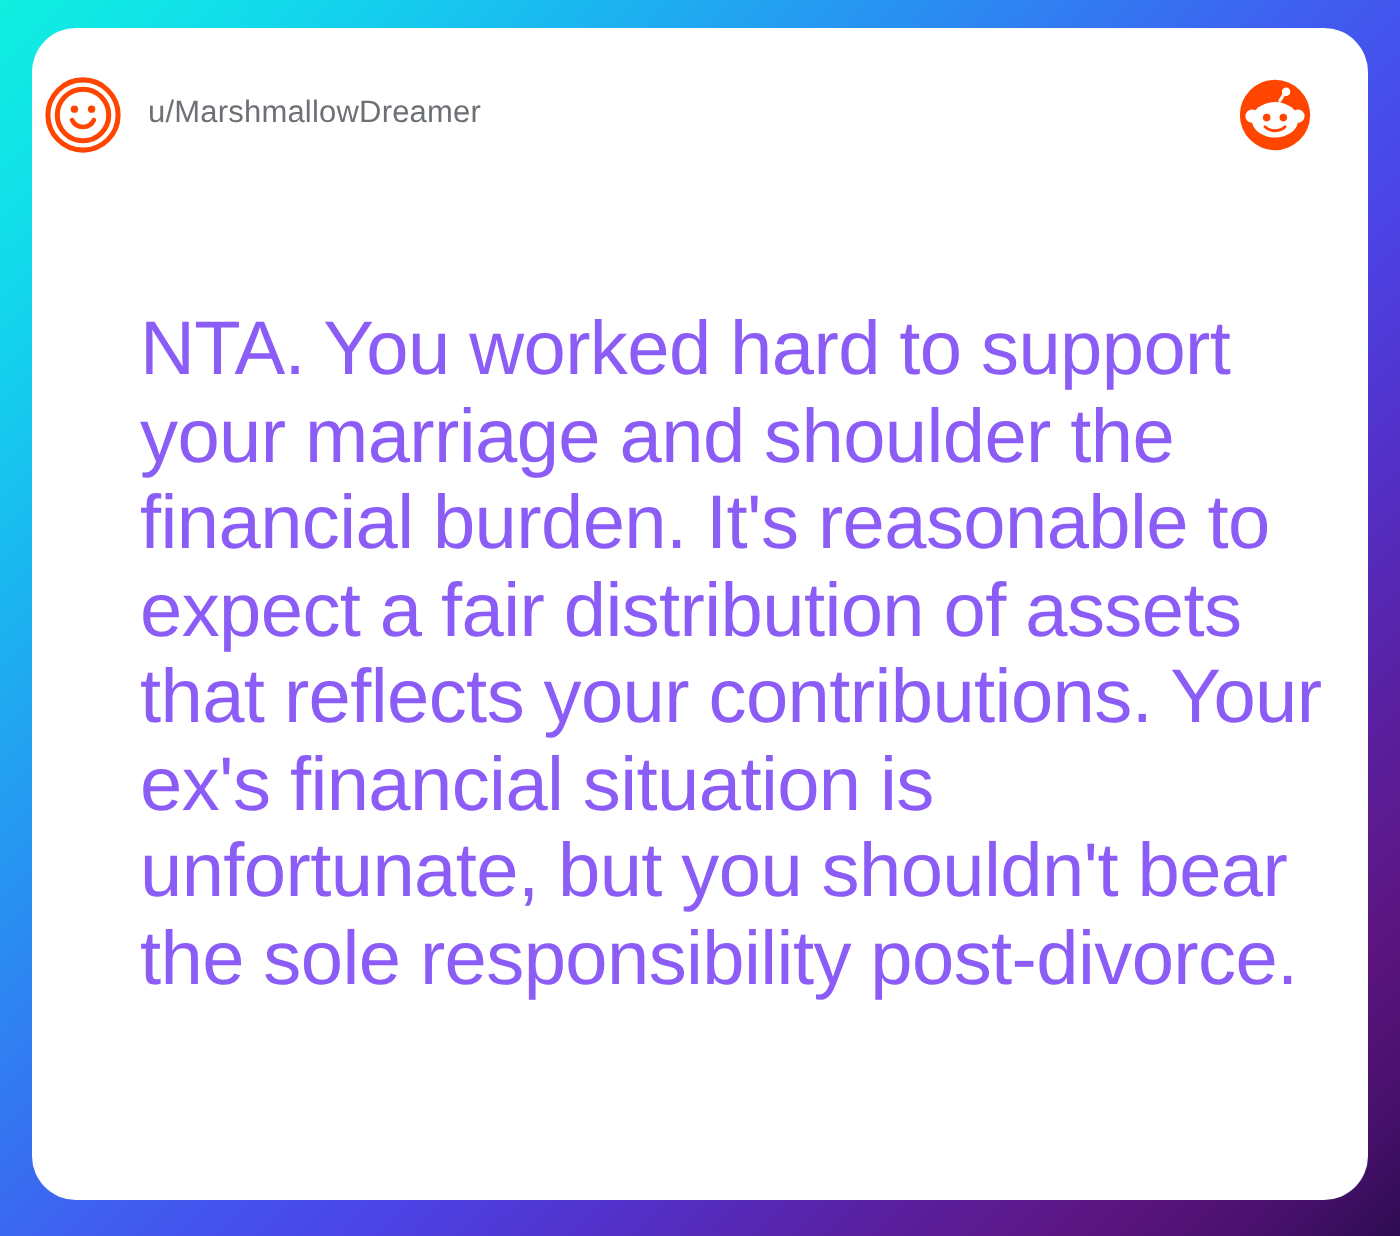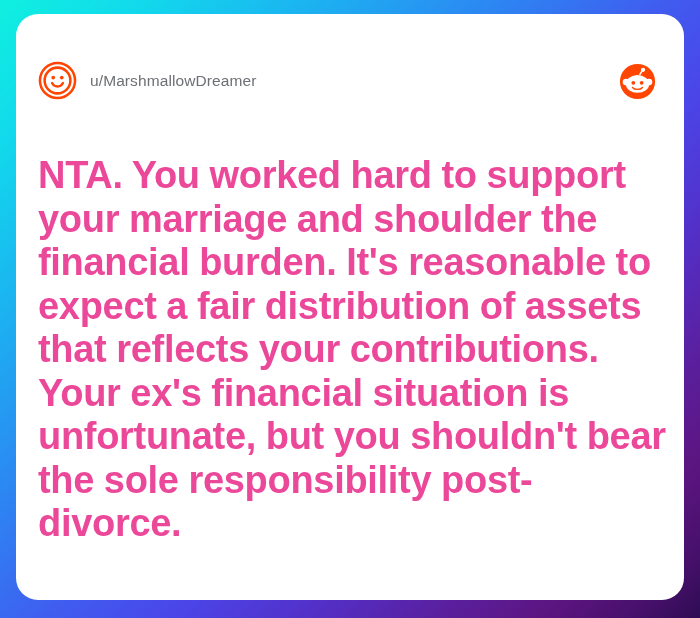--- a/index.html
+++ b/index.html
@@ -48,22 +48,22 @@
   }
 
   
   #card-header {
     position: absolute;
     left: 0;
     top: 0;
     width: 100%;
     height: 86px;
     display: flex;
-    align-items: flex-end;
-    padding: 0 28px 0 22px;
+    align-items: center;
+    padding: 0 28px 0 6px;
   }
 
   #author-block {
     display: flex;
     align-items: center;
     gap: 13px;
     flex: 1 1 auto;
     min-width: 0;
   }
 
@@ -93,25 +93,26 @@
   #card-body {
     position: absolute;
     left: 22px;
     top: 140px;
     right: 16px;
   }
 
   #comment-text {
     font-size: 38px;
     line-height: 43.5px;
-    color: #ec4899;
-    font-weight: 700;
+    color: #8b5cf6;
+    font-weight: 400;
     letter-spacing: -0.3px;
     word-spacing: -0.5px;
     white-space: pre-wrap;
+    margin-left: 32px;
   }
 </style>
 </head>
 <body>
 
 <div id="backdrop">
 
   <div id="card">
 
     <div id="card-header">

